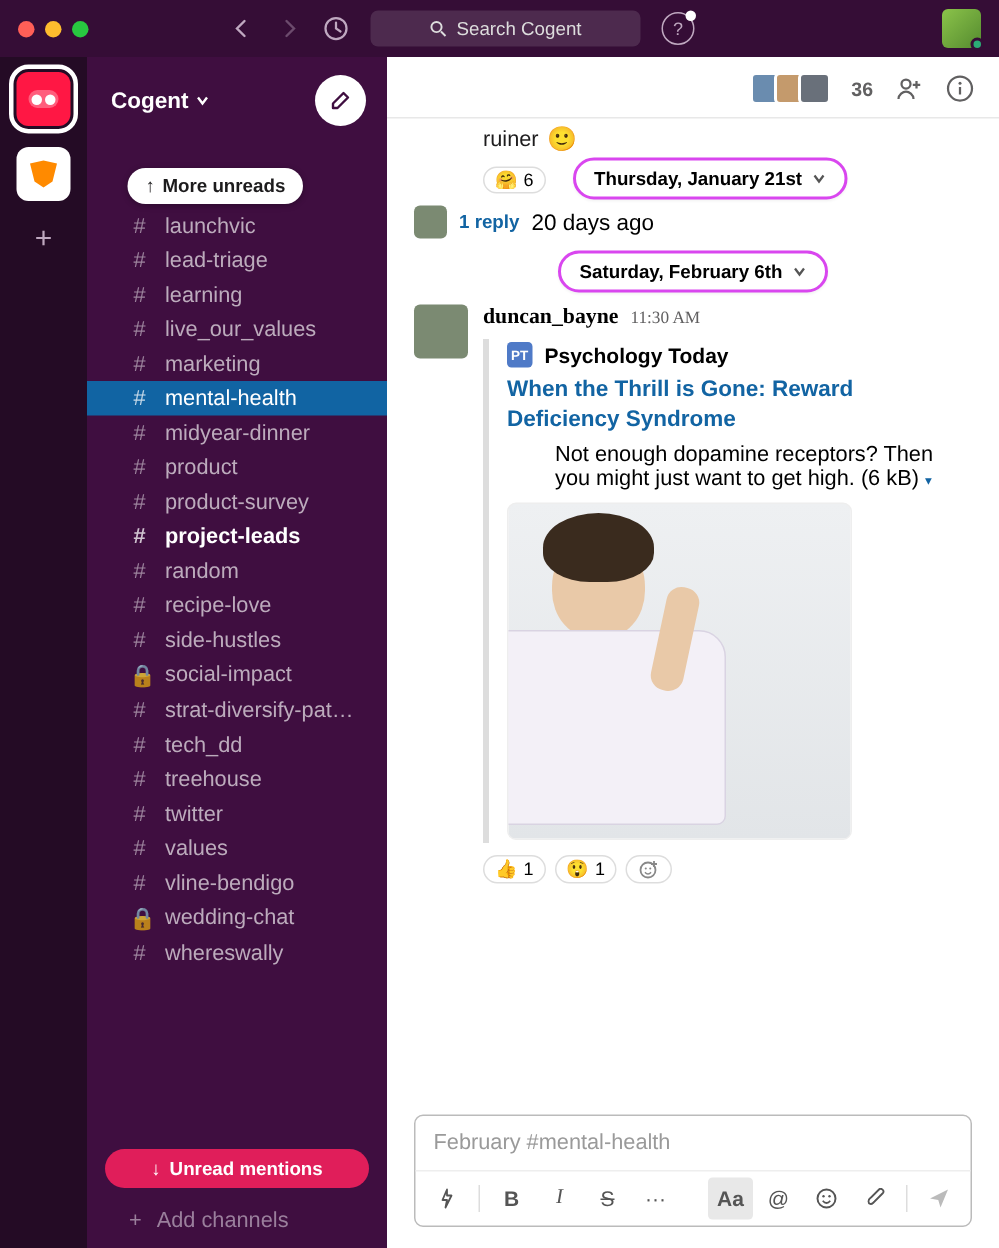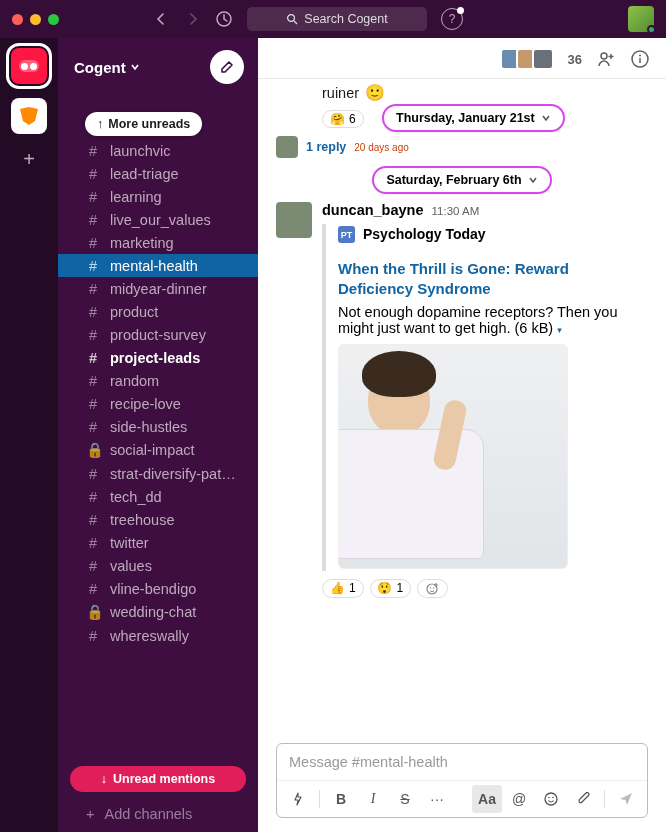--- a/index.html
+++ b/index.html
@@ -47,45 +47,45 @@
   .av{width:22px;height:22px;border-radius:4px;border:2px solid #fff;margin-left:-6px;}
   .av1{background:#6a8caf}.av2{background:#c49a6c}.av3{background:#69707a}
   .member-count{font-size:13px;font-weight:600;}
   .icon-btn{width:20px;height:20px;display:flex;align-items:center;justify-content:center;}
   .messages{flex:1;overflow:hidden;position:relative;padding:4px 18px 4px 18px;}
   .date-divider{display:flex;justify-content:center;margin:8px 0;}
   .date-pill{border:2px solid #d946ef;border-radius:18px;background:#fff;padding:5px 12px;font-size:12.5px;font-weight:700;display:flex;align-items:center;gap:6px; box-shadow:0 1px 2px rgba(0,0,0,.06);}
   .msg{display:flex;gap:10px;margin:4px 0;}
   .msg .avatar{width:36px;height:36px;border-radius:4px;background:#7b8a72;flex-shrink:0;}
   .msg .body{flex:1;min-width:0;}
-  .msg .meta{display:flex;gap:8px;align-items:baseline;}
+  .msg .meta{display:flex;gap:8px;align-items:baseline;font-family:Liberation Serif, serif;}
   .author{font-weight:800;font-size:14.5px;}
   .time{font-size:11.5px;color:#616061;}
   .link{color:#1264a3;text-decoration:none;}
   .text{font-size:14.5px;line-height:1.45;}
   .unfurl{border-left:4px solid #ddd;margin-top:6px;padding:2px 0 2px 12px;}
-  .unfurl-head{display:flex;align-items:flex-start;gap:8px;font-weight:700;font-size:14px;margin-bottom:16px;}
+  .unfurl-head{display:flex;align-items:flex-end;gap:8px;font-weight:700;font-size:14px;margin-bottom:5px;}
   .pt-badge{width:17px;height:17px;background:#4f7ac7;color:#fff;font-size:9px;font-weight:700;border-radius:3px;display:flex;align-items:center;justify-content:center;}
   .unfurl-title{color:#1264a3;font-weight:700;font-size:15px;line-height:1.35;}
-  .unfurl-desc{font-size:14.5px;margin-top:4px;}
+  .unfurl-desc{font-size:14.5px;margin-top:4px;margin-left:32px;}
   .unfurl-img{margin-top:8px;width:230px;height:225px;border-radius:6px;background:linear-gradient(#eef0f2,#e2e5e8);position:relative;overflow:hidden;border:1px solid #eee;}
   .person{position:absolute;left:50%;top:20px;transform:translateX(-50%);}
   .head{width:62px;height:70px;background:#e9c9a8;border-radius:50% 50% 46% 46%;position:relative;}
   .hair{position:absolute;top:-14px;left:-6px;width:74px;height:46px;background:#3a2b1e;border-radius:50% 50% 42% 42%;}
   .torso{width:170px;height:130px;background:#f3f0f7;border-radius:18px 18px 6px 6px;margin-top:-6px;position:relative;left:-54px;border:1px solid #d9d3e2;}
   .arm{position:absolute;right:22px;top:-30px;width:22px;height:70px;background:#e9c9a8;border-radius:10px;transform:rotate(12deg);}
   .reactions{display:flex;gap:6px;margin-top:8px;margin-left:46px;}
   .reaction{border:1px solid #ddd;border-radius:12px;padding:1px 7px;font-size:12px;display:flex;align-items:center;gap:4px;background:#fff;}
   .reaction.add{color:#888;}
   .partial-msg{color:#1d1c1d;font-size:14.5px;margin-left:46px;display:flex;align-items:center;gap:6px;}
   .emoji{font-size:16px;}
   .thread-row{display:flex;align-items:center;gap:8px;margin:8px 0 6px 0;}
   .thread-av{width:22px;height:22px;border-radius:4px;background:#7b8a72;}
   .reply-link{color:#1264a3;font-weight:700;font-size:12.5px;}
-  .reply-time{color:#c2410c;font-size:10px;}
+  .reply-time{color:#000000;font-size:15px;}
   .composer-wrap{padding:0 18px 14px;}
   .composer{border:1px solid #bbb;border-radius:6px;}
   .composer-input{padding:10px 12px;color:#9a9a9a;font-size:14.5px;min-height:24px;}
   .composer-toolbar{display:flex;align-items:center;border-top:1px solid #eee;padding:4px 6px;gap:2px;}
   .tb-btn{width:30px;height:28px;display:flex;align-items:center;justify-content:center;color:#555;font-size:14px;border-radius:3px;}
   .tb-sep{width:1px;height:18px;background:#ddd;margin:0 4px;}
   .tb-btn.aa{background:#e8e8e8;font-weight:600;}
   .tb-spacer{flex:1;}
   .caret{font-size:9px;color:#1264a3;}
   svg{display:block;}
@@ -371,21 +371,21 @@
                 <circle cx="8.5" cy="7" r="0.7" fill="#888"></circle>
                 <path d="M5 9.5c.6.8 1.4 1.2 2 1.2s1.4-.4 2-1.2" stroke="#888" stroke-width="1" fill="none"></path>
                 <path d="M11 2v4M9 4h4" stroke="#888" stroke-width="1.2"></path>
               </svg>
           </div>
         </div>
       </div>
 
       <div class="composer-wrap">
         <div class="composer">
-          <div class="composer-input">Message #mental-health</div>
+          <div class="composer-input">February #mental-health</div>
           <div class="composer-toolbar">
             <div class="tb-btn">
               <svg width="14" height="14" viewBox="0 0 14 14">
                   <path d="M7 1 L4 8 H7 L6 13 L10 5 H7 Z" fill="none" stroke="#555" stroke-width="1.2" stroke-linejoin="round"></path>
                 </svg>
             </div>
             <div class="tb-sep"></div>
             <div class="tb-btn" style="font-weight:700;">B</div>
             <div class="tb-btn" style="font-style:italic;font-family:serif;">I</div>
             <div class="tb-btn" style="text-decoration:line-through;">S</div>

